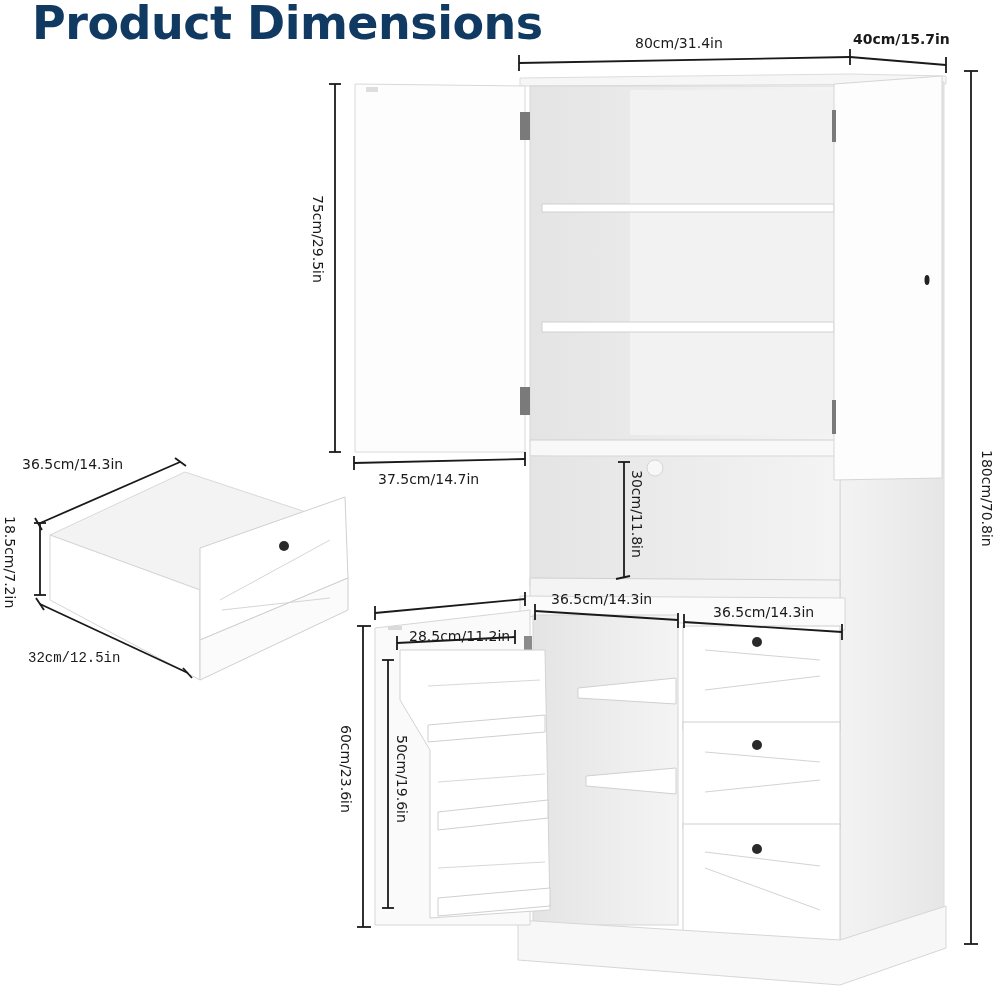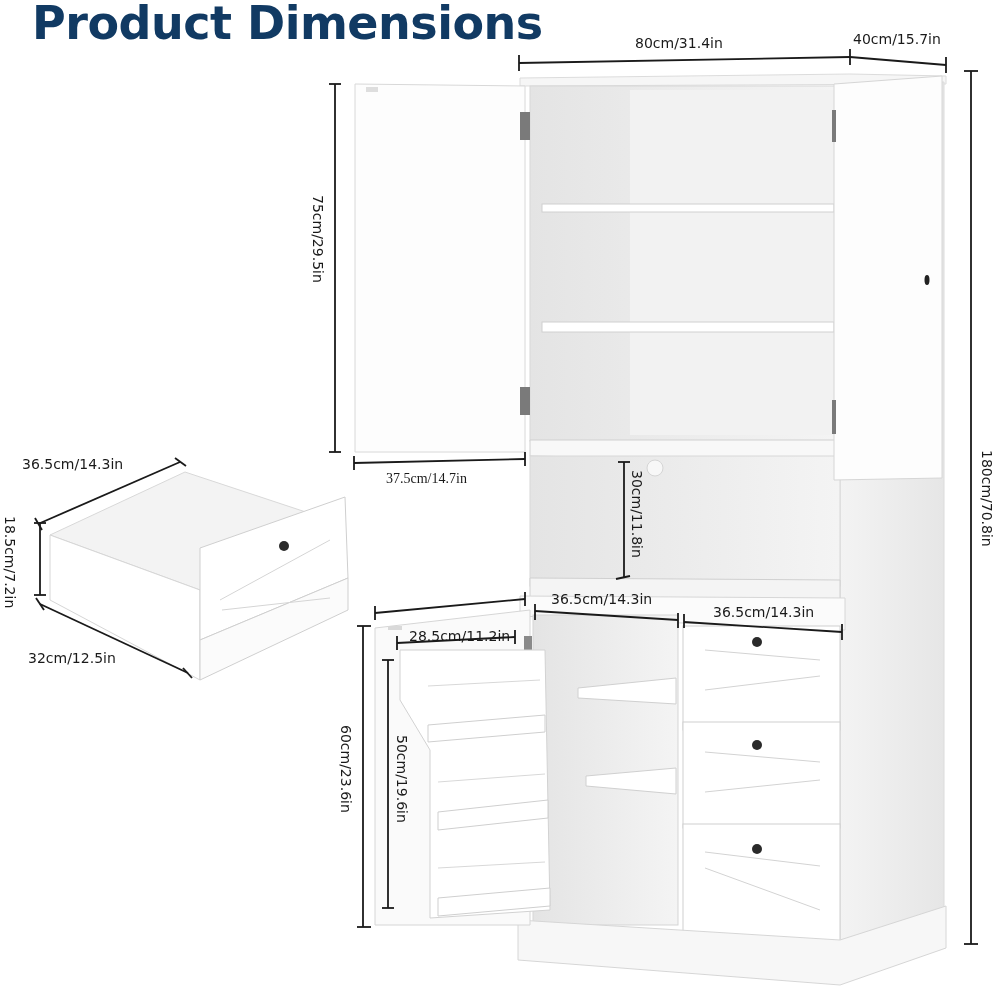--- a/index.html
+++ b/index.html
@@ -169,25 +169,25 @@
     <line x1="34" y1="523" x2="46" y2="523"></line>
     <line x1="34" y1="595" x2="46" y2="595"></line>
 
     <line x1="40" y1="604" x2="188" y2="673"></line>
     <line x1="36" y1="598" x2="44" y2="610"></line>
     <line x1="183" y1="668" x2="192" y2="678"></line>
   </g>
 </svg>
 
 <div class="lbl" style="left:635px; top:35px;">80cm/31.4in</div>
-<div class="lbl" style="left:853px; top:31px;">40cm/15.7in</div>
+<div class="lbl" style="left:853px; top:31px;font-weight:bold;">40cm/15.7in</div>
 <div class="vlbl" style="left:995px; top:450px;">180cm/70.8in</div>
 <div class="vlbl" style="left:326px; top:195px;">75cm/29.5in</div>
-<div class="lbl" style="left:386px; top:471px;font-family:Liberation Serif, serif;">37.5cm/14.7in</div>
+<div class="lbl" style="left:378px; top:471px;">37.5cm/14.7in</div>
 <div class="vlbl" style="left:645px; top:470px;">30cm/11.8in</div>
 <div class="lbl" style="left:551px; top:591px;">36.5cm/14.3in</div>
 <div class="lbl" style="left:713px; top:604px;">36.5cm/14.3in</div>
 <div class="lbl" style="left:409px; top:628px;">28.5cm/11.2in</div>
 <div class="vlbl" style="left:410px; top:735px;">50cm/19.6in</div>
 <div class="vlbl" style="left:354px; top:725px;">60cm/23.6in</div>
 <div class="lbl" style="left:22px; top:456px;">36.5cm/14.3in</div>
 <div class="vlbl" style="left:18px; top:516px;">18.5cm/7.2in</div>
-<div class="lbl" style="left:28px; top:650px;">32cm/12.5in</div>
+<div class="lbl" style="left:28px; top:650px;font-family:Liberation Mono, monospace;">32cm/12.5in</div>
 
 </body></html>

